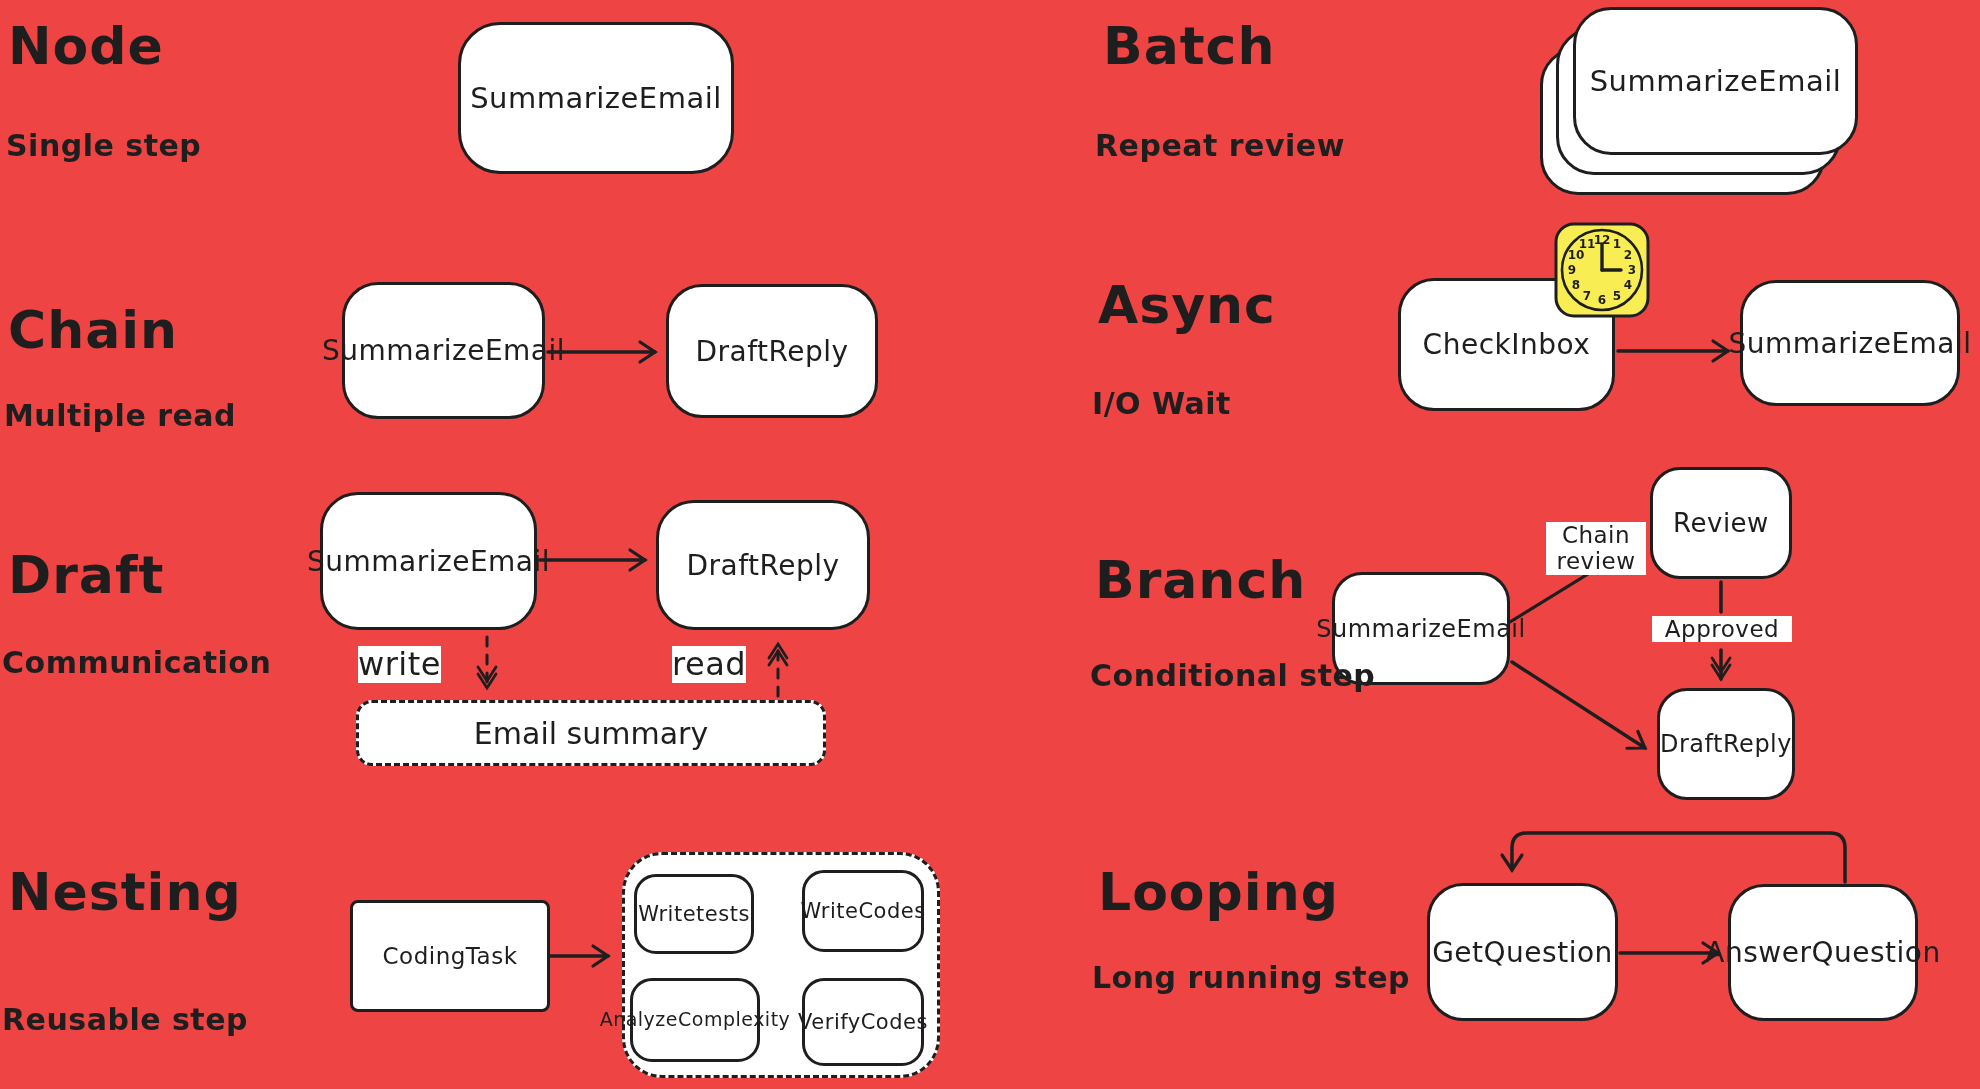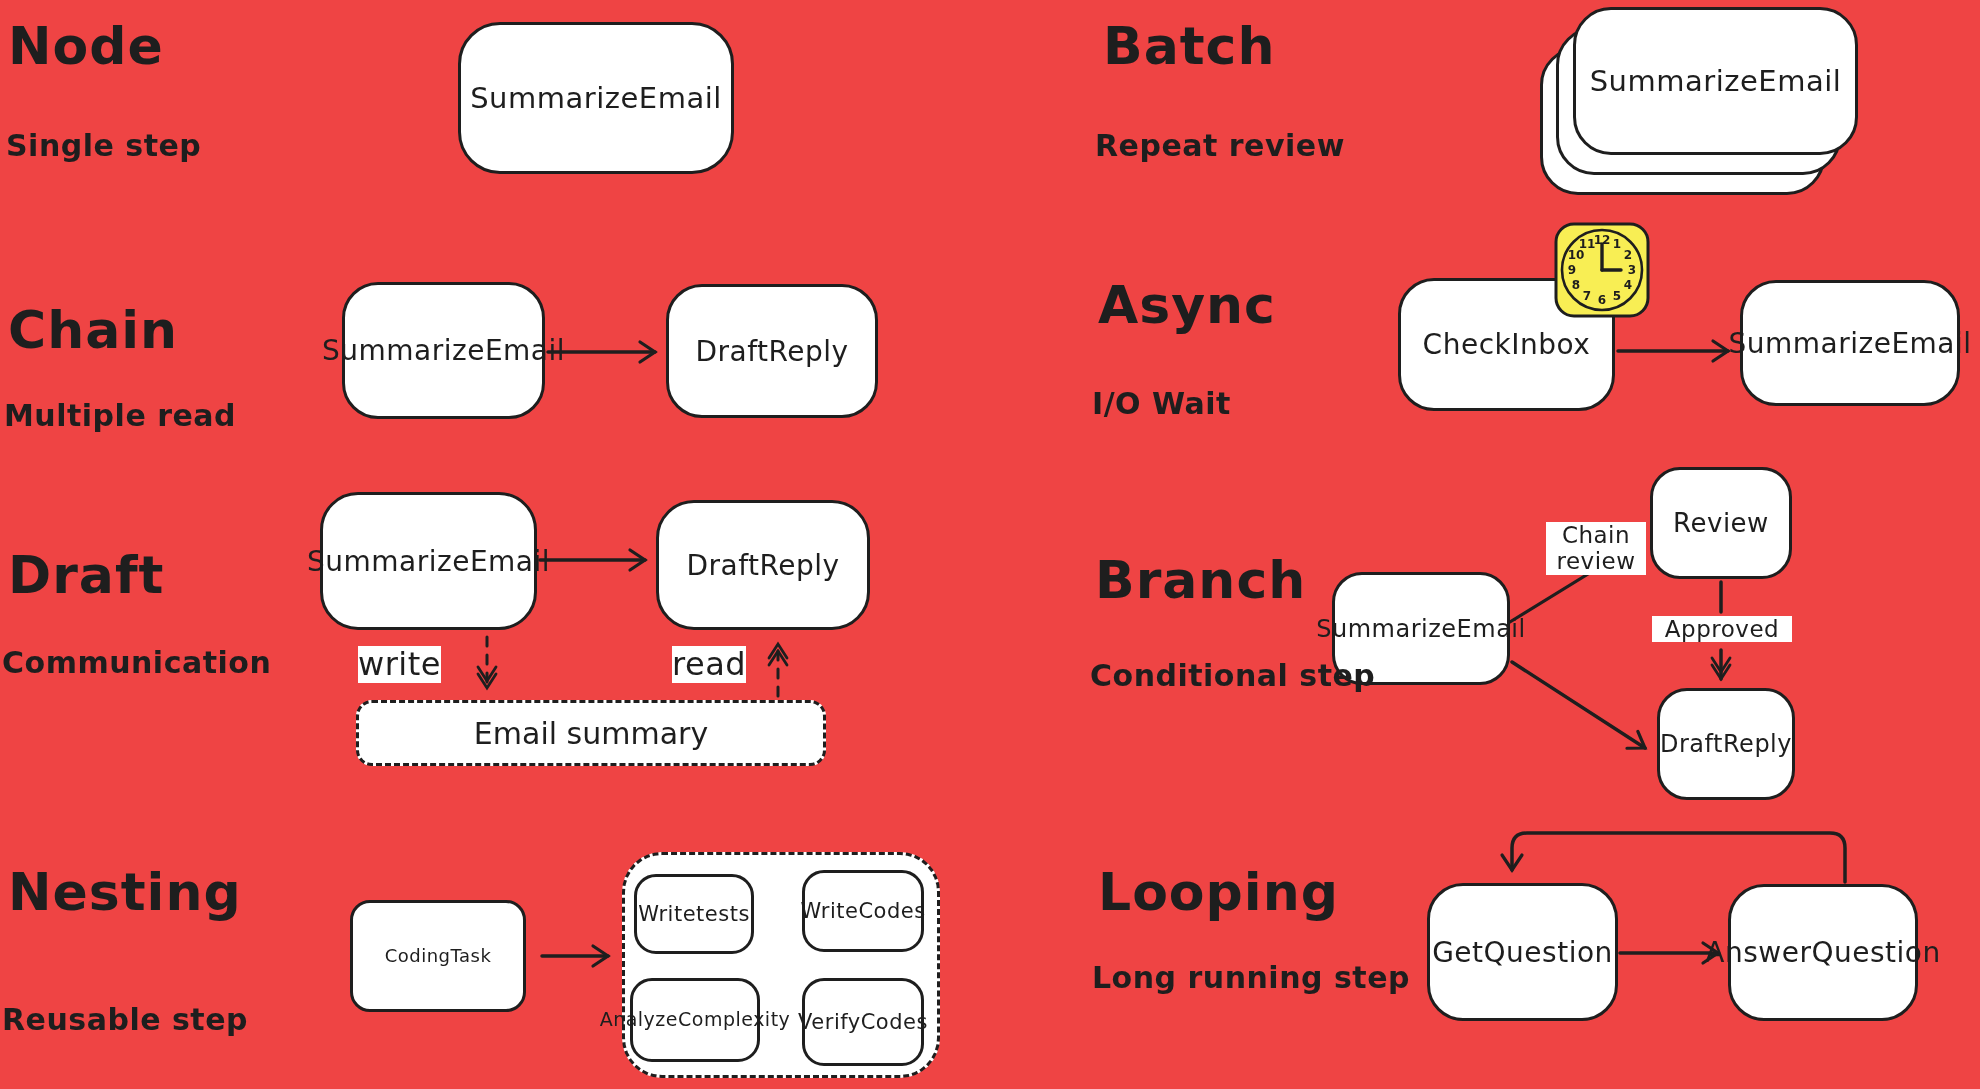--- a/index.html
+++ b/index.html
@@ -93,21 +93,21 @@
     <div class="freelabel" style="left:358px;top:646px;font-size:32px">write</div>
     <div class="freelabel" style="left:672px;top:646px;font-size:32px">read</div>
     <div class="dashedbox" style="left:356px;top:700px;width:470px;height:66px;border-radius:16px;font-size:30px">
       <span>Email summary</span>
     </div>
   </div>
 
   <div>
     <h2 class="title" style="left:8px;top:862px">Nesting</h2>
     <div class="subtitle" style="left:2px;top:1002px">Reusable step</div>
-    <div class="box" style="left:350px;top:900px;width:176px;height:112px;border-radius:20px;font-size:18px">
+    <div class="box" style="left:350px;top:900px;width:200px;height:112px;border-radius:8px;font-size:23px">
       <span class="ln">Coding</span>
       <span class="ln">Task</span>
     </div>
     <div class="cluster" style="left:622px;top:852px;width:318px;height:226px"></div>
     <div class="box" style="left:634px;top:874px;width:120px;height:80px;border-radius:22px;font-size:21px;border-width:3px">
       <span class="ln">Write</span>
       <span class="ln">tests</span>
     </div>
     <div class="box" style="left:802px;top:870px;width:122px;height:82px;border-radius:22px;font-size:21px;border-width:3px">
       <span class="ln">Write</span>

